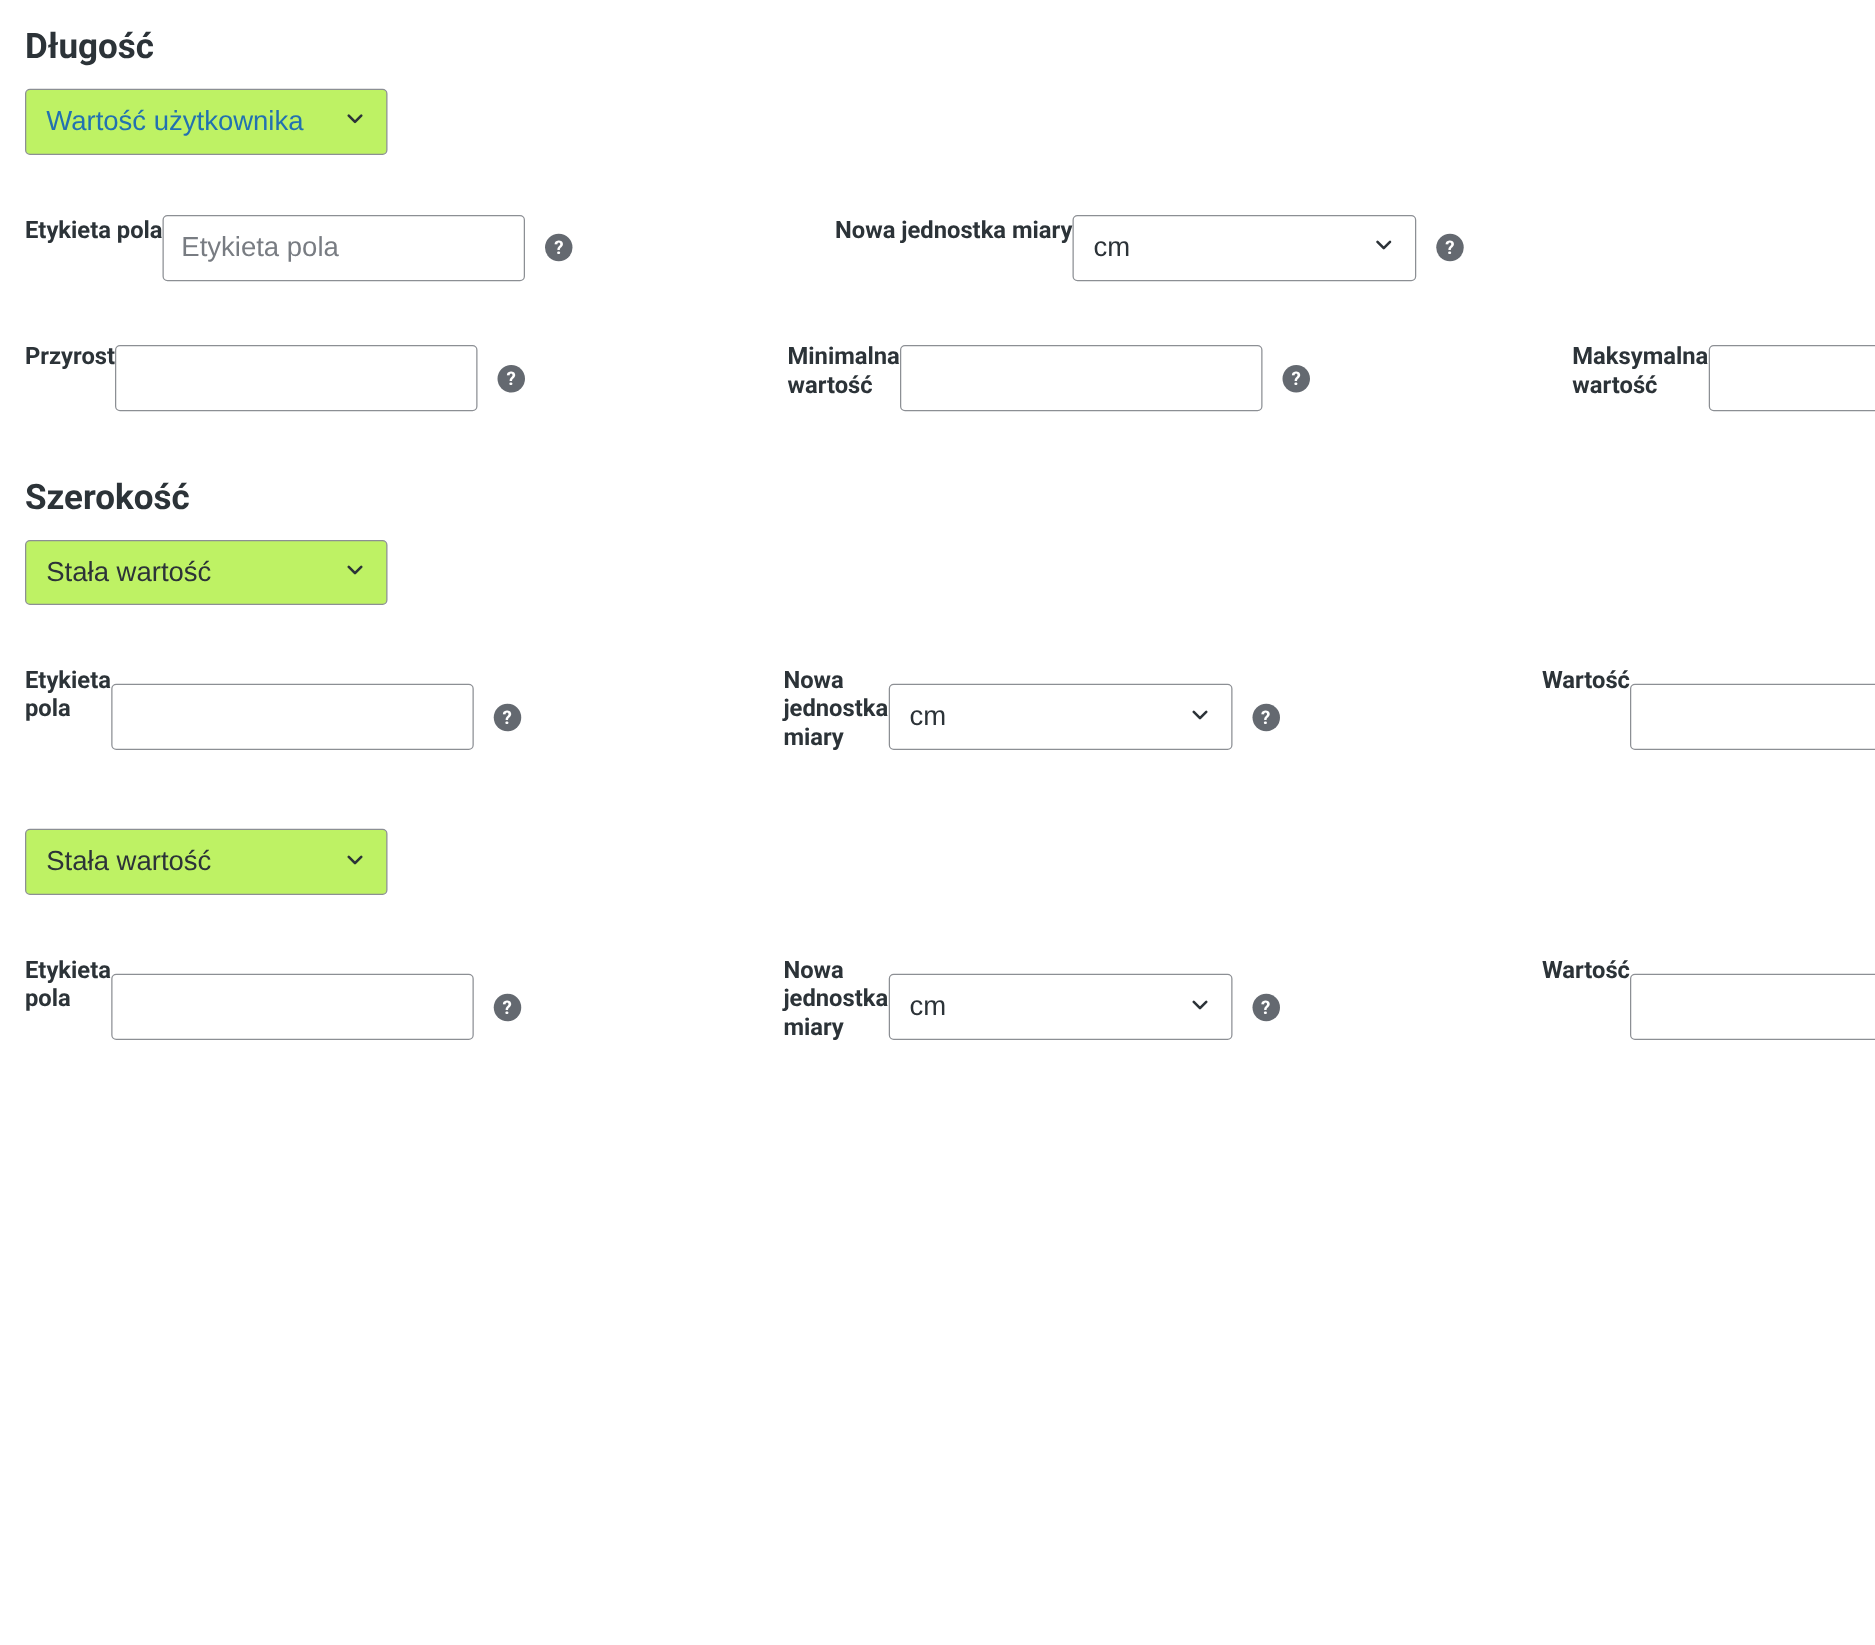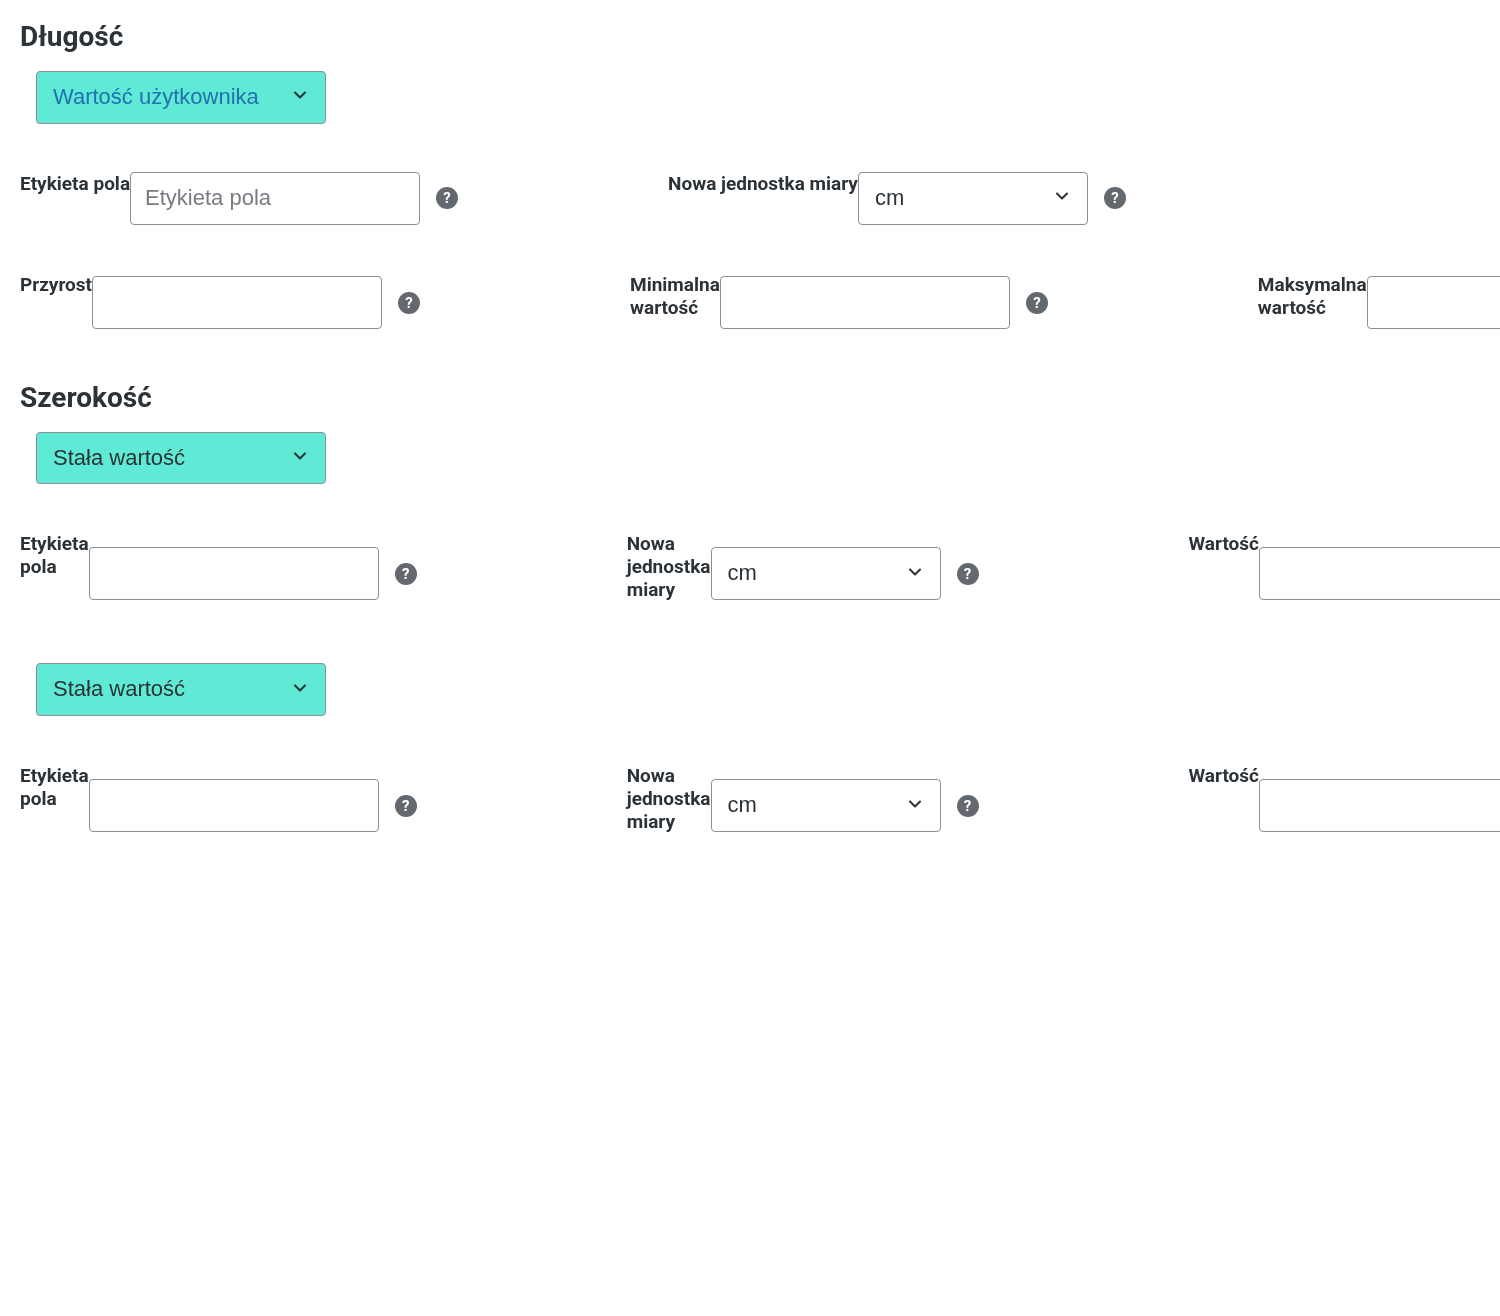--- a/index.html
+++ b/index.html
@@ -31,27 +31,26 @@
       position: relative;
     }
     .mode-select {
       appearance: none;
       -webkit-appearance: none;
       -moz-appearance: none;
       font-size: 22px;
       padding: 10px 48px 10px 16px;
       border: 1px solid #8c8f94;
       border-radius: 4px;
-      background: #5eead4;
+      background: #bef264;
       color: #2271b1;
       cursor: pointer;
       min-width: 290px;
       max-width: 290px;
       line-height: 1.4;
-      margin-left: 16px;
     }
     .mode-select.black-text {
       color: #2c3338;
     }
     .mode-select-wrapper .chevron {
       position: absolute;
       right: 16px;
       top: 50%;
       transform: translateY(-50%);
       pointer-events: none;
@@ -97,21 +96,21 @@
       appearance: none;
       -webkit-appearance: none;
       -moz-appearance: none;
       font-size: 22px;
       padding: 10px 48px 10px 16px;
       border: 1px solid #8c8f94;
       border-radius: 4px;
       background: #ffffff;
       color: #2c3338;
       cursor: pointer;
-      width: 230px;
+      width: 275px;
       line-height: 1.4;
     }
     .unit-select-wrapper .chevron {
       position: absolute;
       right: 16px;
       top: 50%;
       transform: translateY(-50%);
       pointer-events: none;
       color: #2c3338;
     }

